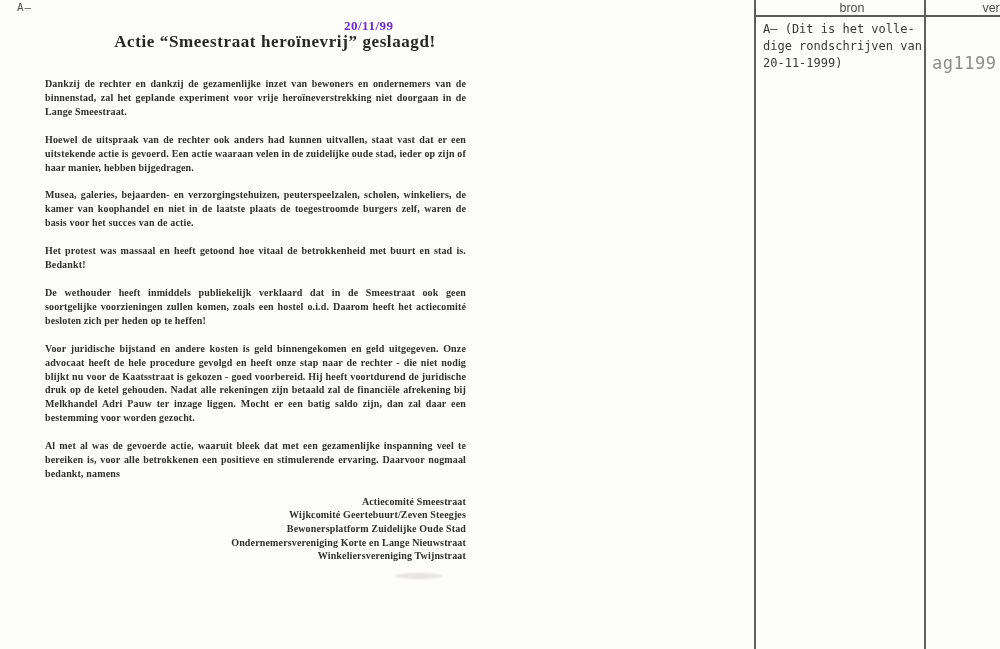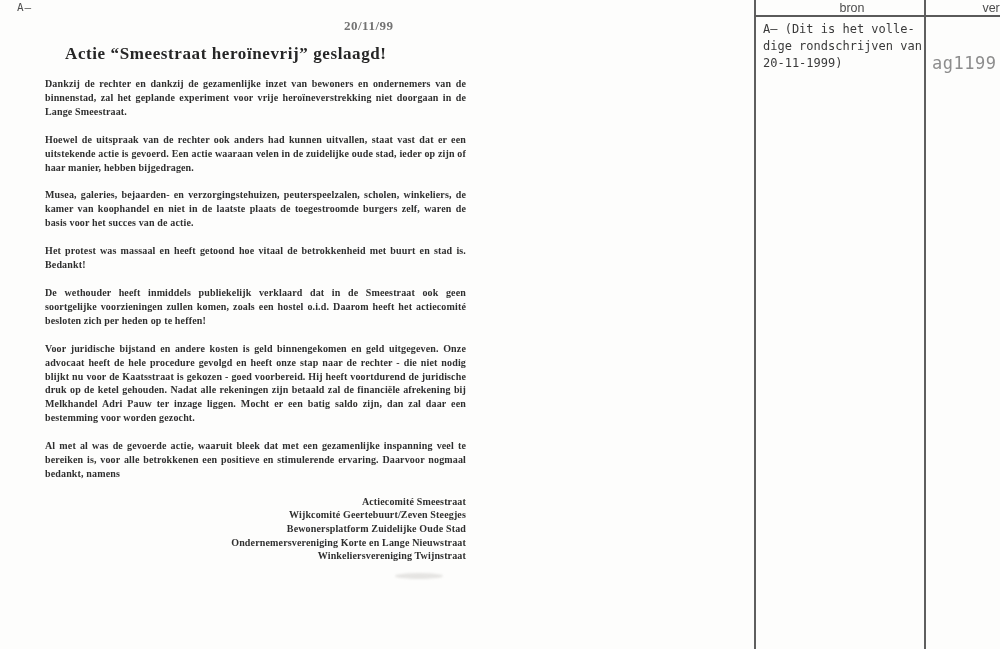--- a/index.html
+++ b/index.html
@@ -25,29 +25,30 @@
     font-size: 11px;
     color: #4e4e4e;
     letter-spacing: 1px;
   }
   .doc-date {
     position: absolute;
     left: 344px;
     top: 18px;
     font-size: 13px;
     font-weight: bold;
-    color: #737373;
+    color: #6d28d9;
     letter-spacing: 0.5px;
   }
   .doc-title {
     position: absolute;
     left: 65px;
-    top: 44px;
+    top: 32px;
     width: 420px;
     margin: 0;
+    text-align: center;
     font-size: 17px;
     font-weight: bold;
     color: #262626;
     letter-spacing: 0.6px;
   }
   .doc-body {
     position: absolute;
     left: 45px;
     top: 77px;
     width: 421px;

